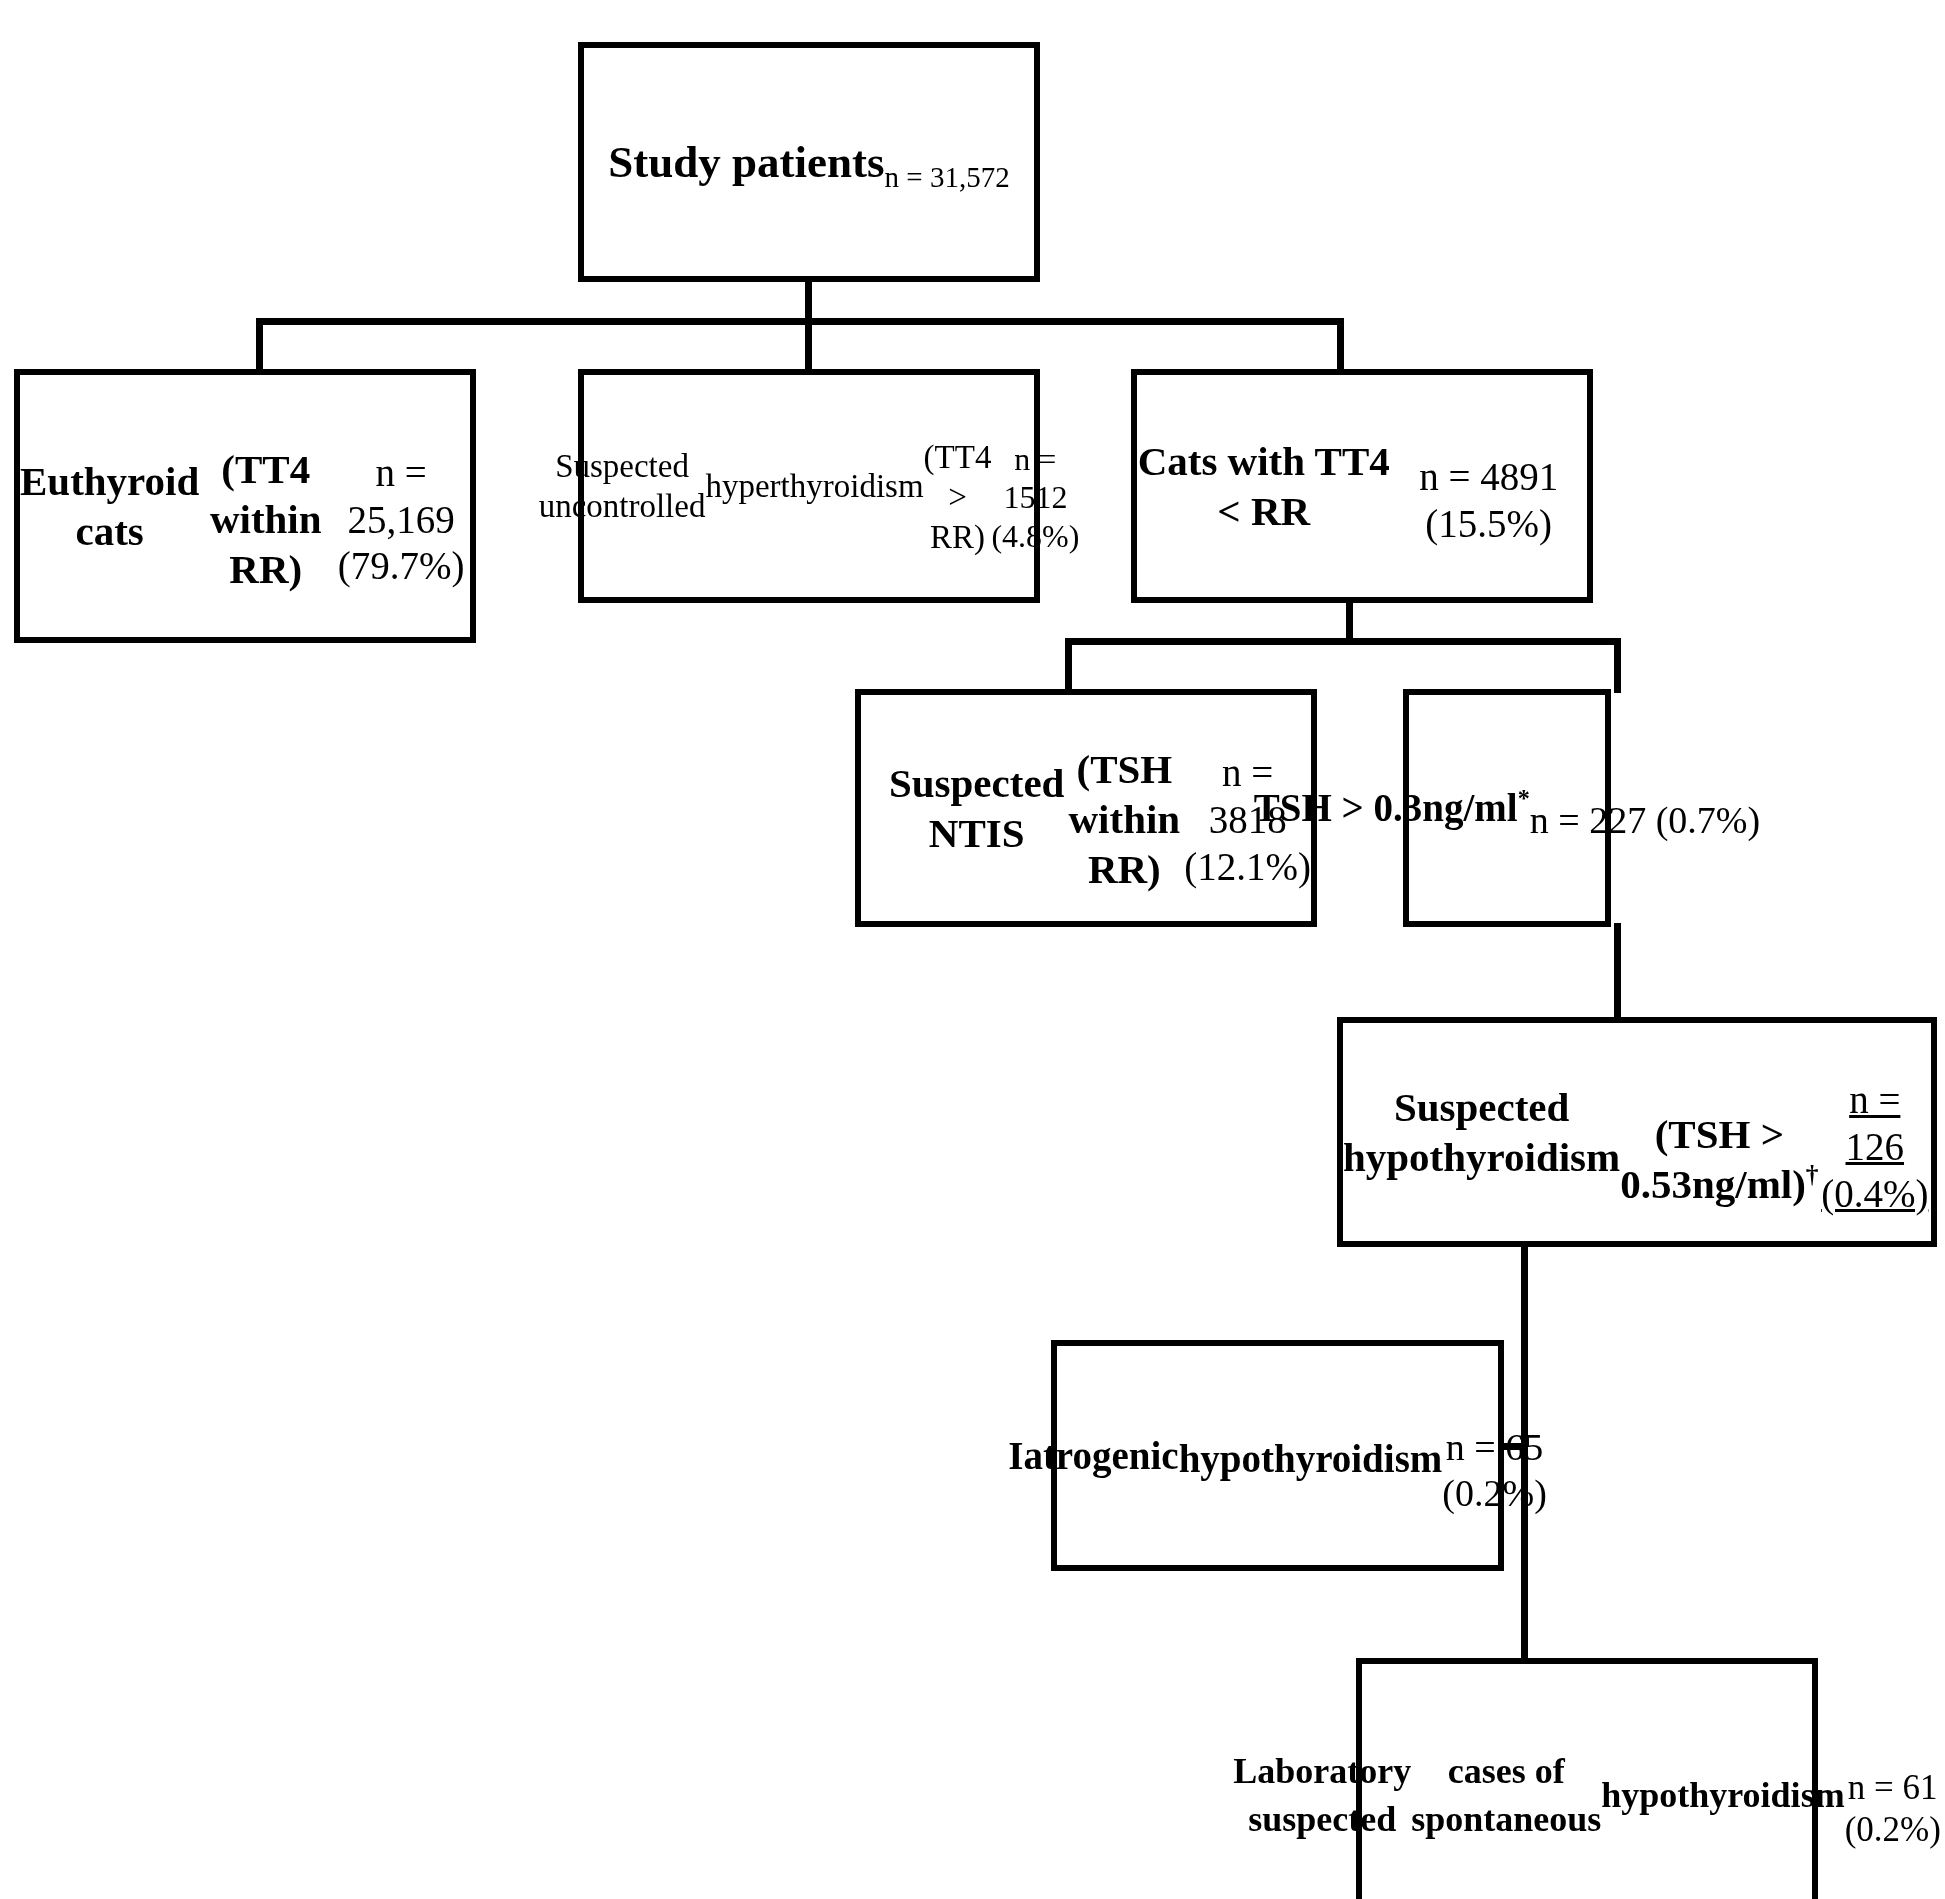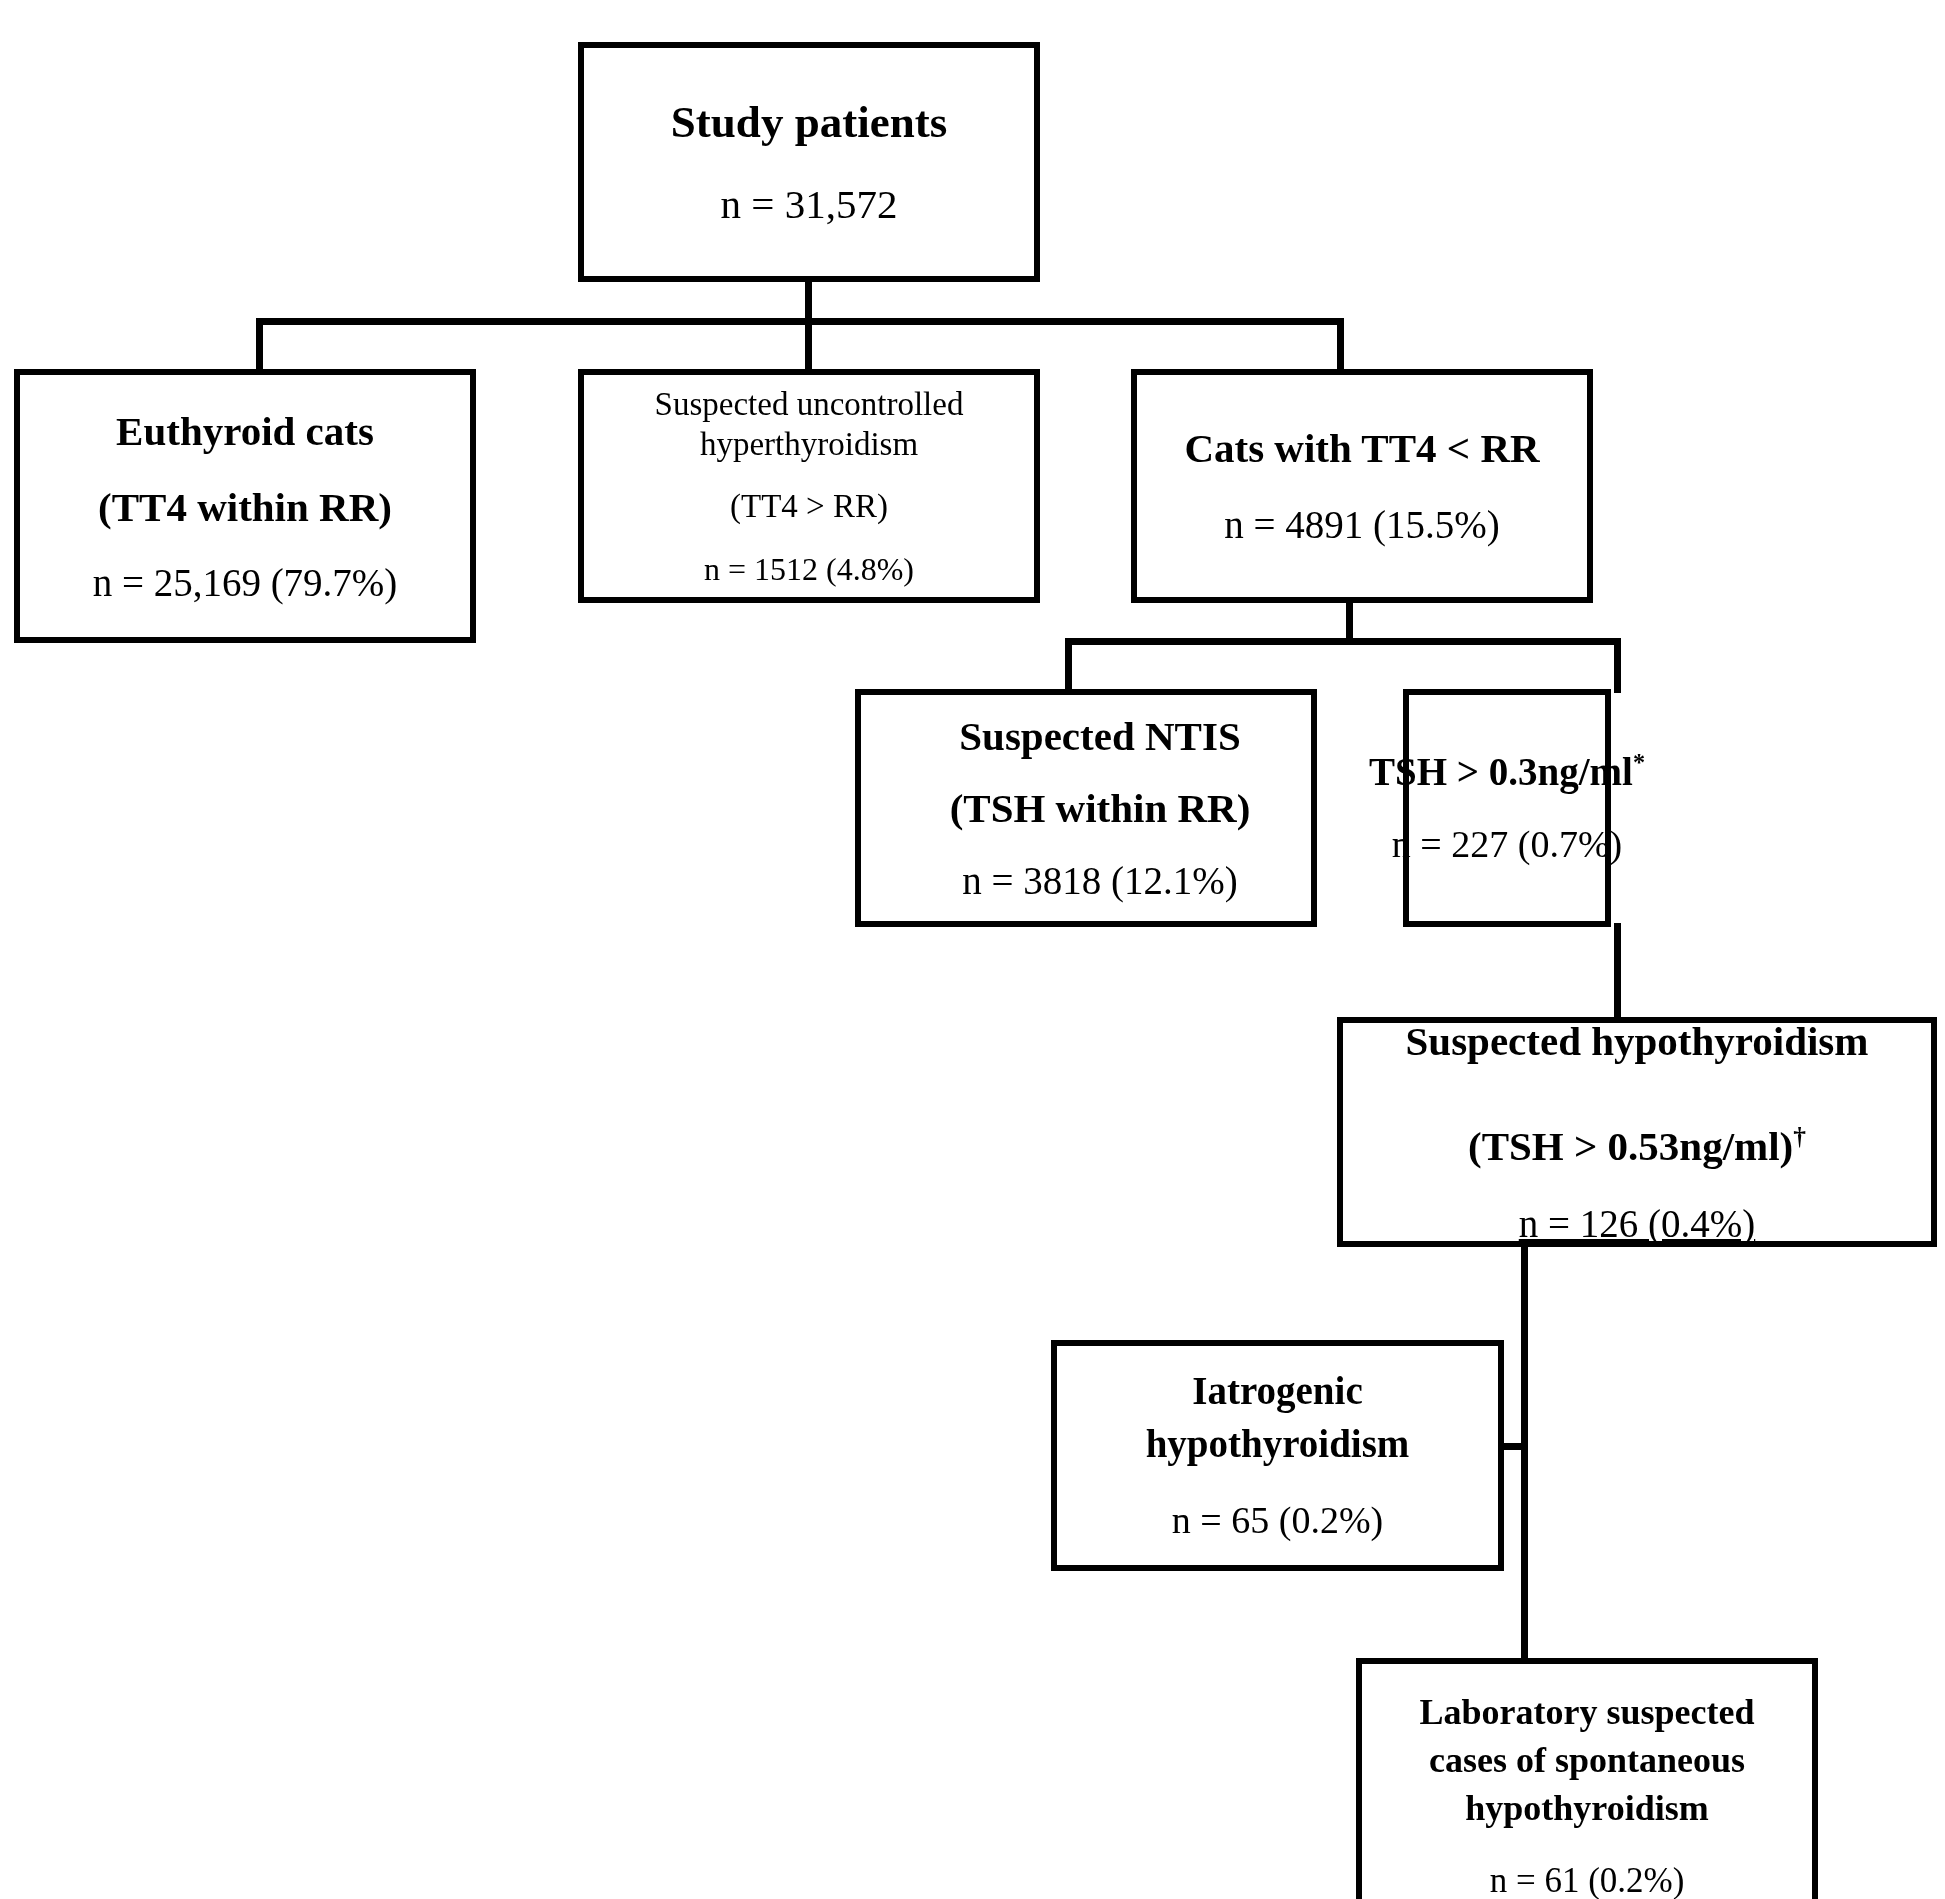--- a/index.html
+++ b/index.html
@@ -17,21 +17,21 @@
     height: 1899px;
     background: #ffffff;
     overflow: hidden;
   }
   .node {
     position: absolute;
     box-sizing: border-box;
     border: 6.5px solid #000000;
     background: #ffffff;
     display: flex;
-    flex-direction: column;
+    flex-direction: row;
     align-items: center;
     justify-content: center;
     text-align: center;
     z-index: 5;
   }
   .ttl {
     font-weight: bold;
     line-height: 1.22;
     white-space: pre-line;
   }
@@ -61,21 +61,21 @@
   #n-hyper        { left: 578px;  top: 369px;  width: 462px; height: 234px; }
   #n-lowtt4       { left: 1131px; top: 369px;  width: 462px; height: 234px; }
   #n-ntis         { left: 855px; top: 689px;  width: 462px; height: 238px; padding-left: 28px; }
   #n-tsh          { left: 1403px; top: 689px;  width: 208px; height: 238px; }
   #n-susphypo     { left: 1337px; top: 1017px; width: 600px; height: 230px; }
   #n-iatrogenic   { left: 1051px; top: 1340px; width: 453px; height: 231px; }
   #n-labspont     { left: 1356px; top: 1658px; width: 462px; height: 274px; }
 
   
   #n-study    .ttl { font-size: 45px; }
-  #n-study    .cnt { font-size: 41px; margin-top: 30.5px; }
+  #n-study    .cnt { font-size: 29px; margin-top: 30.5px; }
 
   #n-euthyroid .ttl { font-size: 41px; }
   #n-euthyroid .ttl.l2 { margin-top: 26px; }
   #n-euthyroid .cnt { font-size: 39px; margin-top: 28px; }
 
   #n-hyper .ttl { font-size: 33px; font-weight: normal; }
   #n-hyper .ttl.l2 { margin-top: 22px; }
   #n-hyper .cnt { font-size: 32px; margin-top: 23px; }
 
   #n-lowtt4 .ttl { font-size: 41px; }

